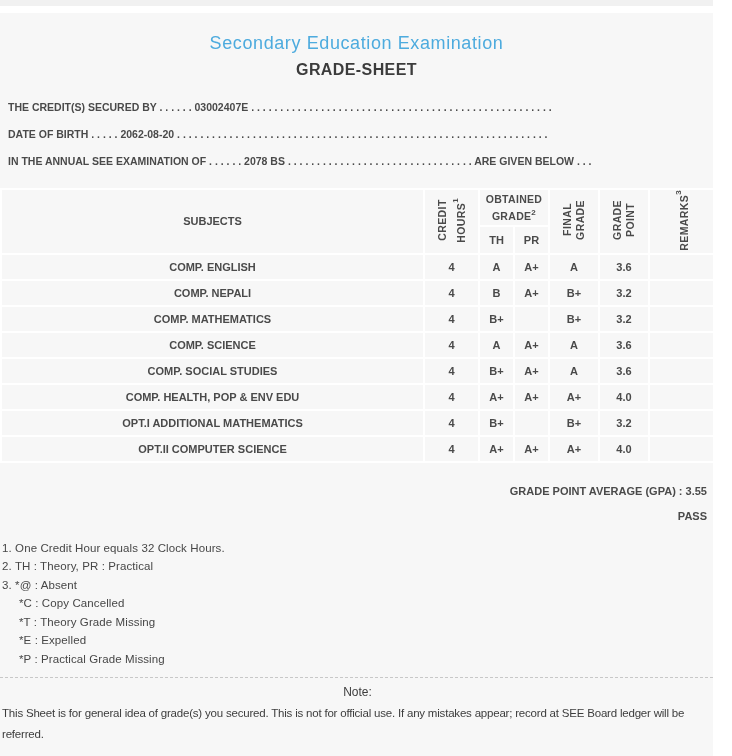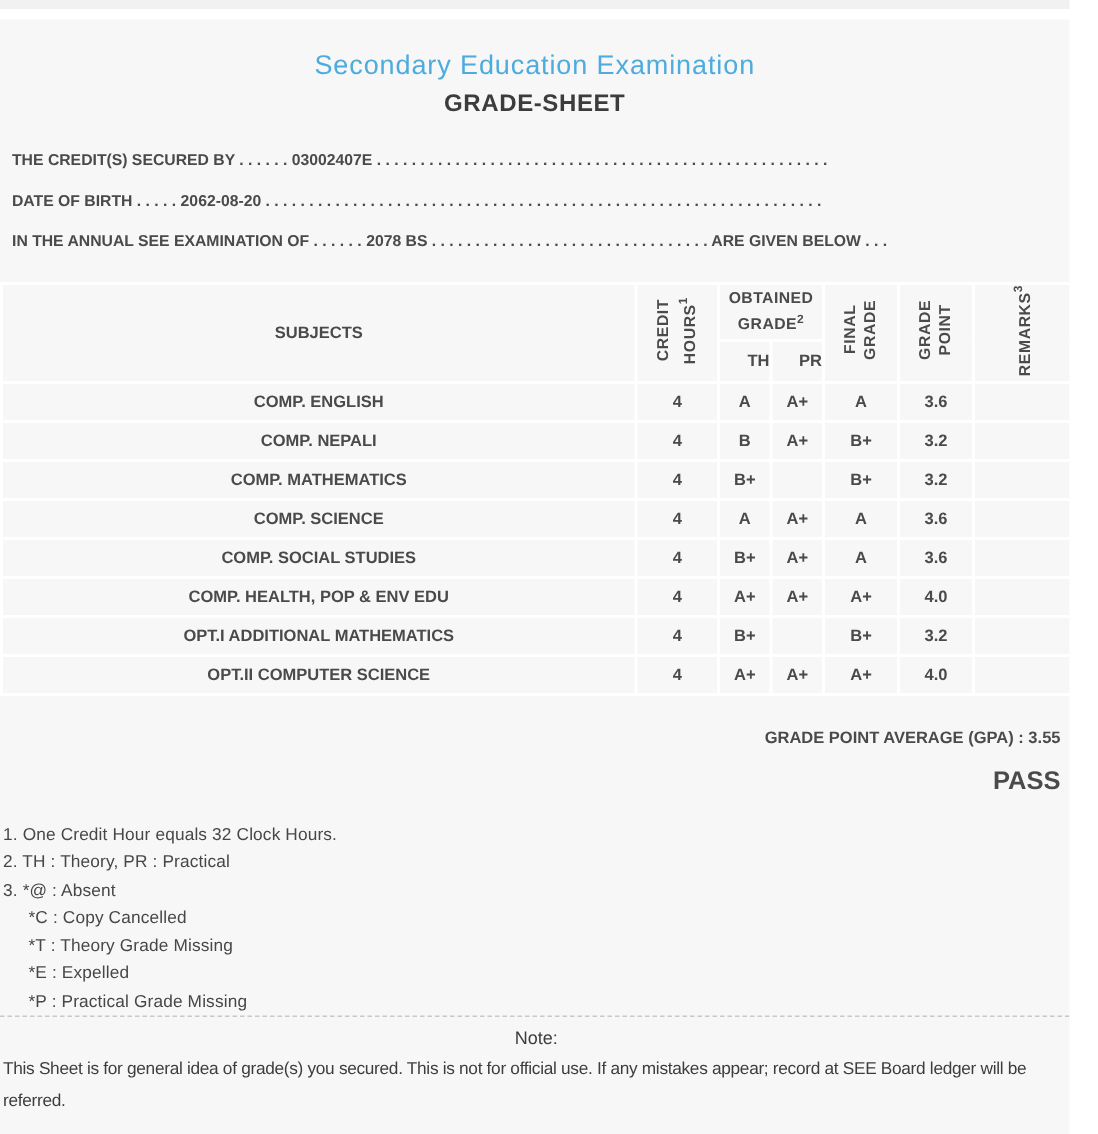--- a/index.html
+++ b/index.html
@@ -19,30 +19,30 @@
   .info-line { font-size: 10.5px; font-weight: 700; color: #4a4a4a; line-height: 27px;
                white-space: nowrap; overflow: hidden; }
 
   table.grades { margin-top: 13px; width: 713px; border-collapse: collapse; table-layout: fixed; }
   table.grades td { border: 2px solid #ffffff; font-size: 11px; font-weight: 700; color: #4a4a4a;
                     vertical-align: middle; text-align: center; background: transparent; }
   td.c-sub { text-align: left; padding-left: 0; }
   td.val { background: #fcfcfc; }
   td.light { background: #fcfcfc; }
   tr.hrow1 td { height: 36px; }
-  tr.hrow2 td { height: 27px; text-align: right; }
+  tr.hrow2 td { height: 27px; }
   tbody tr td { height: 26px; }
   .obt-head { font-size: 10.5px; line-height: 13px; letter-spacing: 0.3px; }
   .vt { display: inline-block; writing-mode: vertical-rl; transform: rotate(180deg);
         font-size: 10.5px; line-height: 13px; letter-spacing: 0.4px; font-weight: 700; }
   sup { font-size: 8px; }
 
   .gpa-line { margin-top: 22px; text-align: right; padding-right: 6px; font-size: 11px;
               font-weight: 700; color: #4a4a4a; }
-  .result-line { margin-top: 13px; text-align: right; padding-right: 6px; font-size: 17px;
+  .result-line { margin-top: 13px; text-align: right; padding-right: 6px; font-size: 11px;
                  font-weight: 700; color: #4a4a4a; }
 
   .footnotes { margin: 17px 0 0 2px; font-size: 11.5px; color: #474747; }
   .fn-item { line-height: 18.5px; letter-spacing: 0.1px; }
   .fn-item.indent { padding-left: 17px; }
 
   .note-section { position: absolute; left: 0; top: 664px; width: 713px; }
   .note-divider { border-top: 1px dashed #c8c8c8; width: 713px; height: 0; }
   .note-label { margin: 5px 0 0 2px; font-size: 12px; color: #3d3d3d; line-height: 18px; text-align: center; }
   .note-text { margin: 2px 0 0 2px; width: 700px; font-size: 11.5px; color: #3d3d3d;

